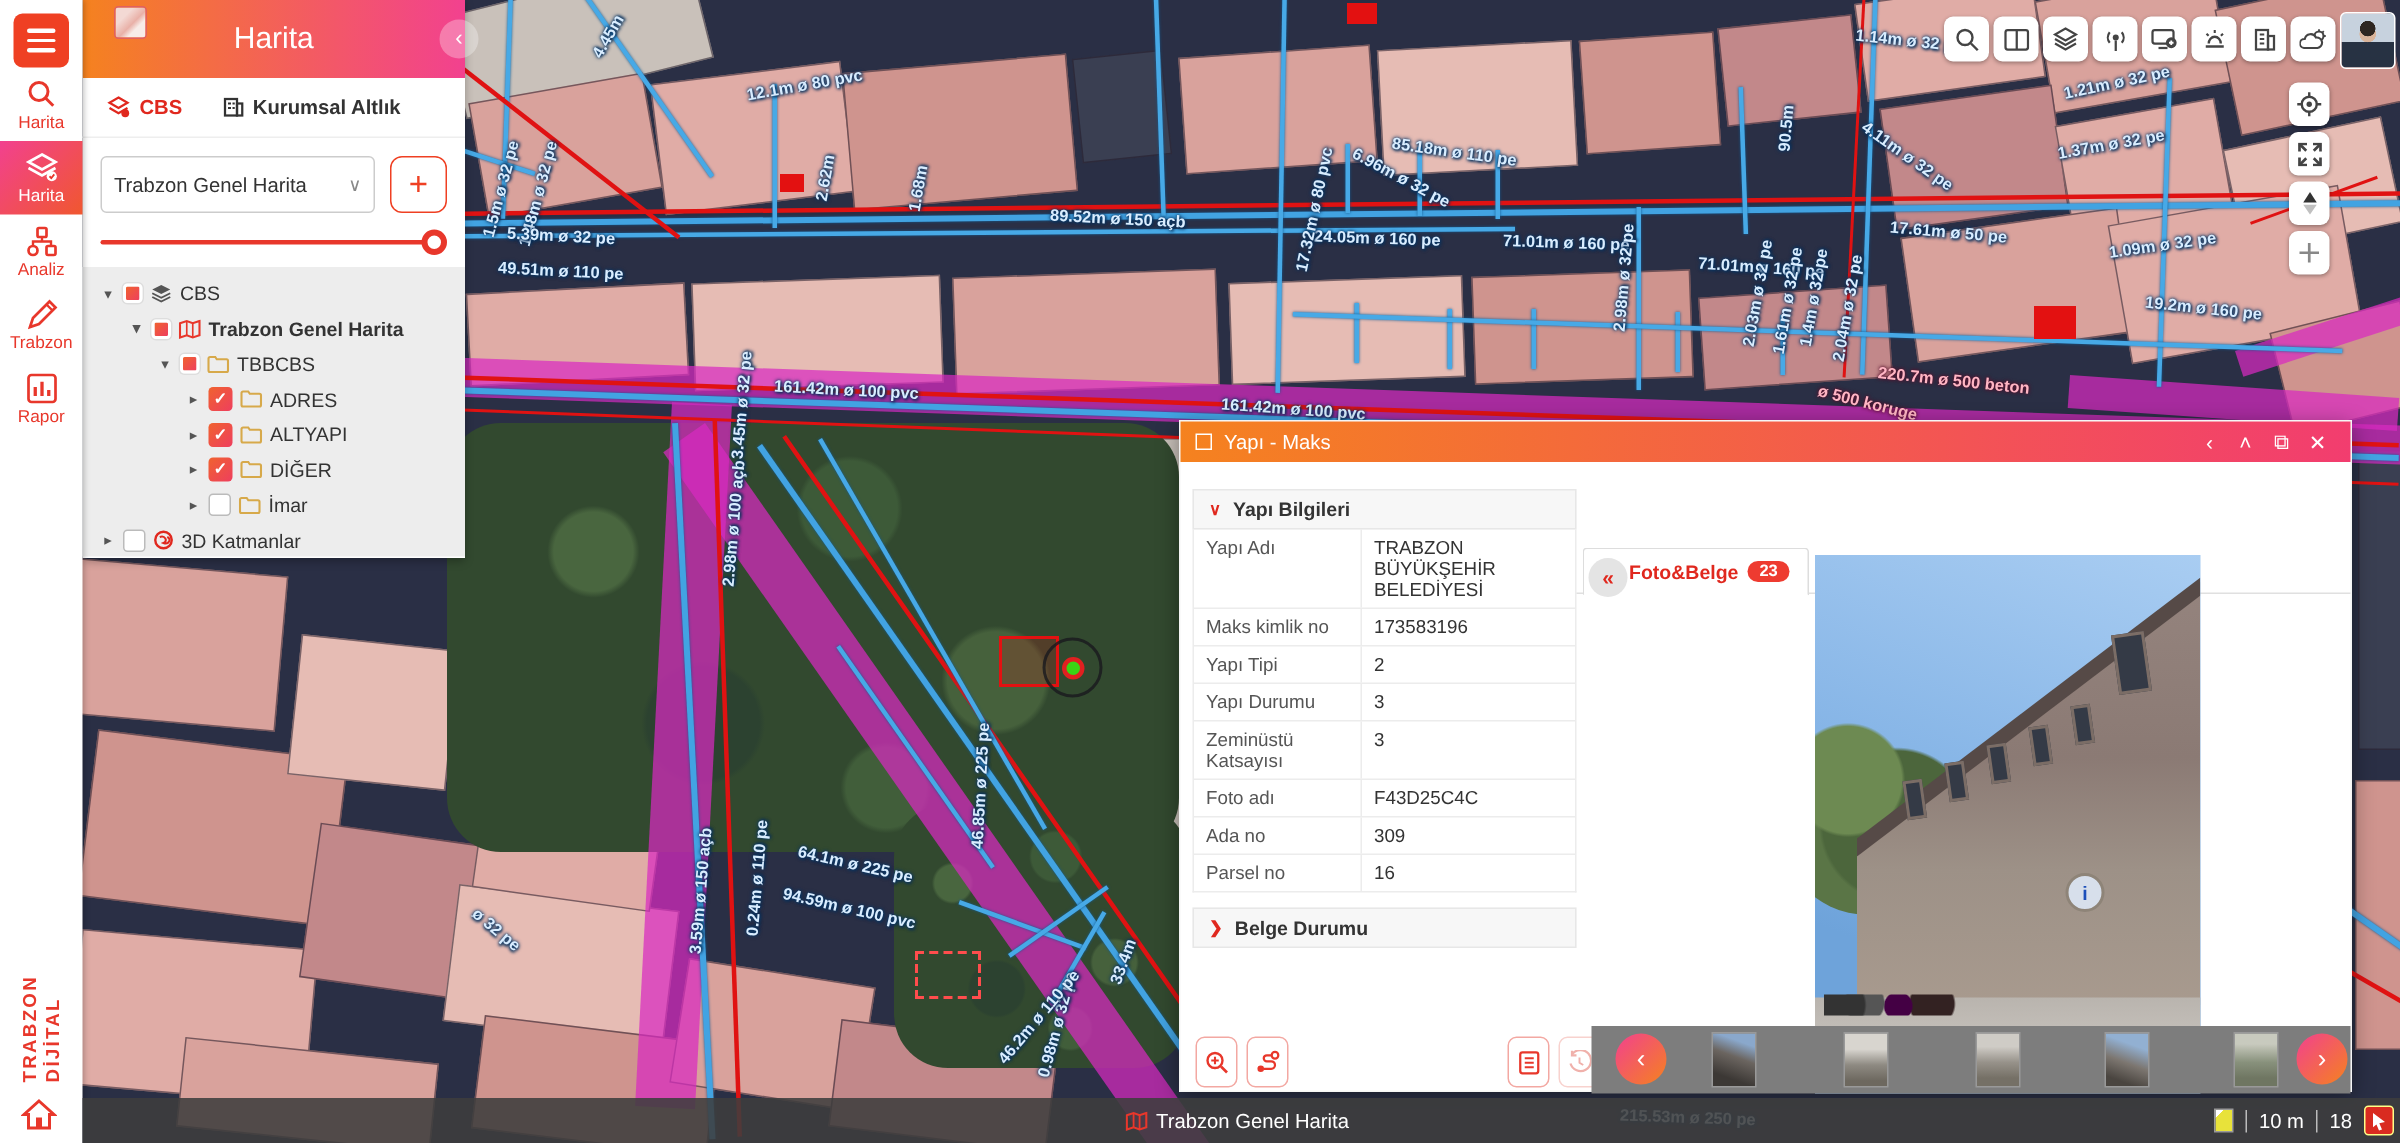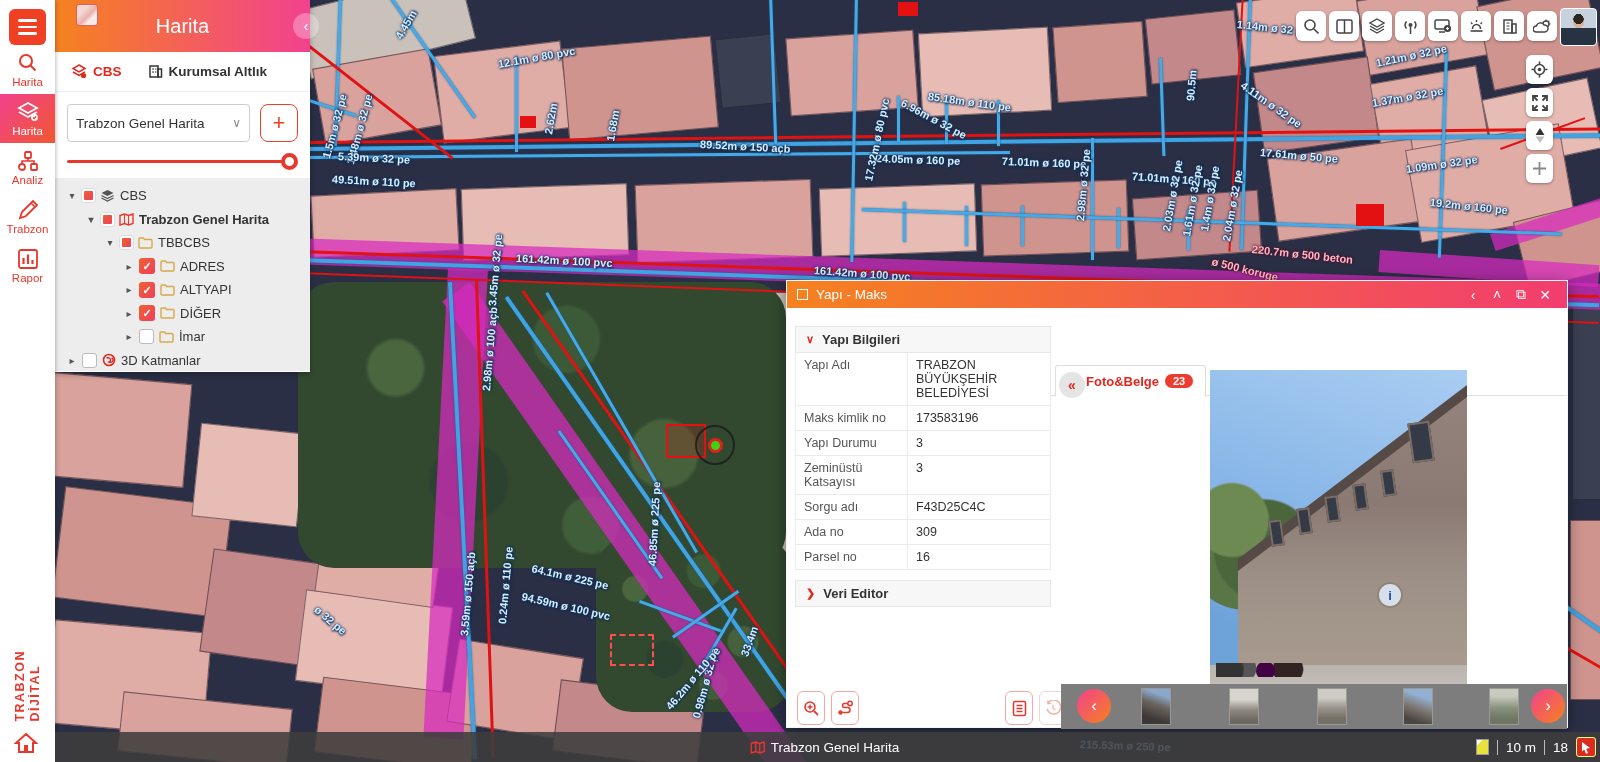--- a/index.html
+++ b/index.html
@@ -604,43 +604,47 @@
         <div id="info-table">
             <div class="irow">
               <span class="il">Yapı Adı</span>
               <span class="iv">TRABZON BÜYÜKŞEHİR BELEDİYESİ</span>
             </div>
             <div class="irow">
               <span class="il">Maks kimlik no</span>
               <span class="iv">173583196</span>
             </div>
             <div class="irow">
+              <span class="il">Yapı Tipi</span>
+              <span class="iv">2</span>
+            </div>
+            <div class="irow">
               <span class="il">Yapı Durumu</span>
               <span class="iv">3</span>
             </div>
             <div class="irow">
               <span class="il">Zeminüstü Katsayısı</span>
               <span class="iv">3</span>
             </div>
             <div class="irow">
-              <span class="il">Sorgu adı</span>
+              <span class="il">Foto adı</span>
               <span class="iv">F43D25C4C</span>
             </div>
             <div class="irow">
               <span class="il">Ada no</span>
               <span class="iv">309</span>
             </div>
             <div class="irow">
               <span class="il">Parsel no</span>
               <span class="iv">16</span>
             </div>
           </div>
         <div class="acc-head">
           <span class="ach">❯</span>
-          <span>Veri Editor</span>
+          <span>Belge Durumu</span>
         </div>
       </div>
 
       <div id="tabzone">
         <div id="photo-tab">
           <svg width="12" height="14" viewBox="0 0 12 14">
               <path d="M1 1 h7 l3 3 v9 H1 Z" fill="none" stroke="#e0281e" stroke-width="1.5"></path>
             </svg>
           <span>Foto&amp;Belge</span>
           <span id="photo-badge">23</span>

